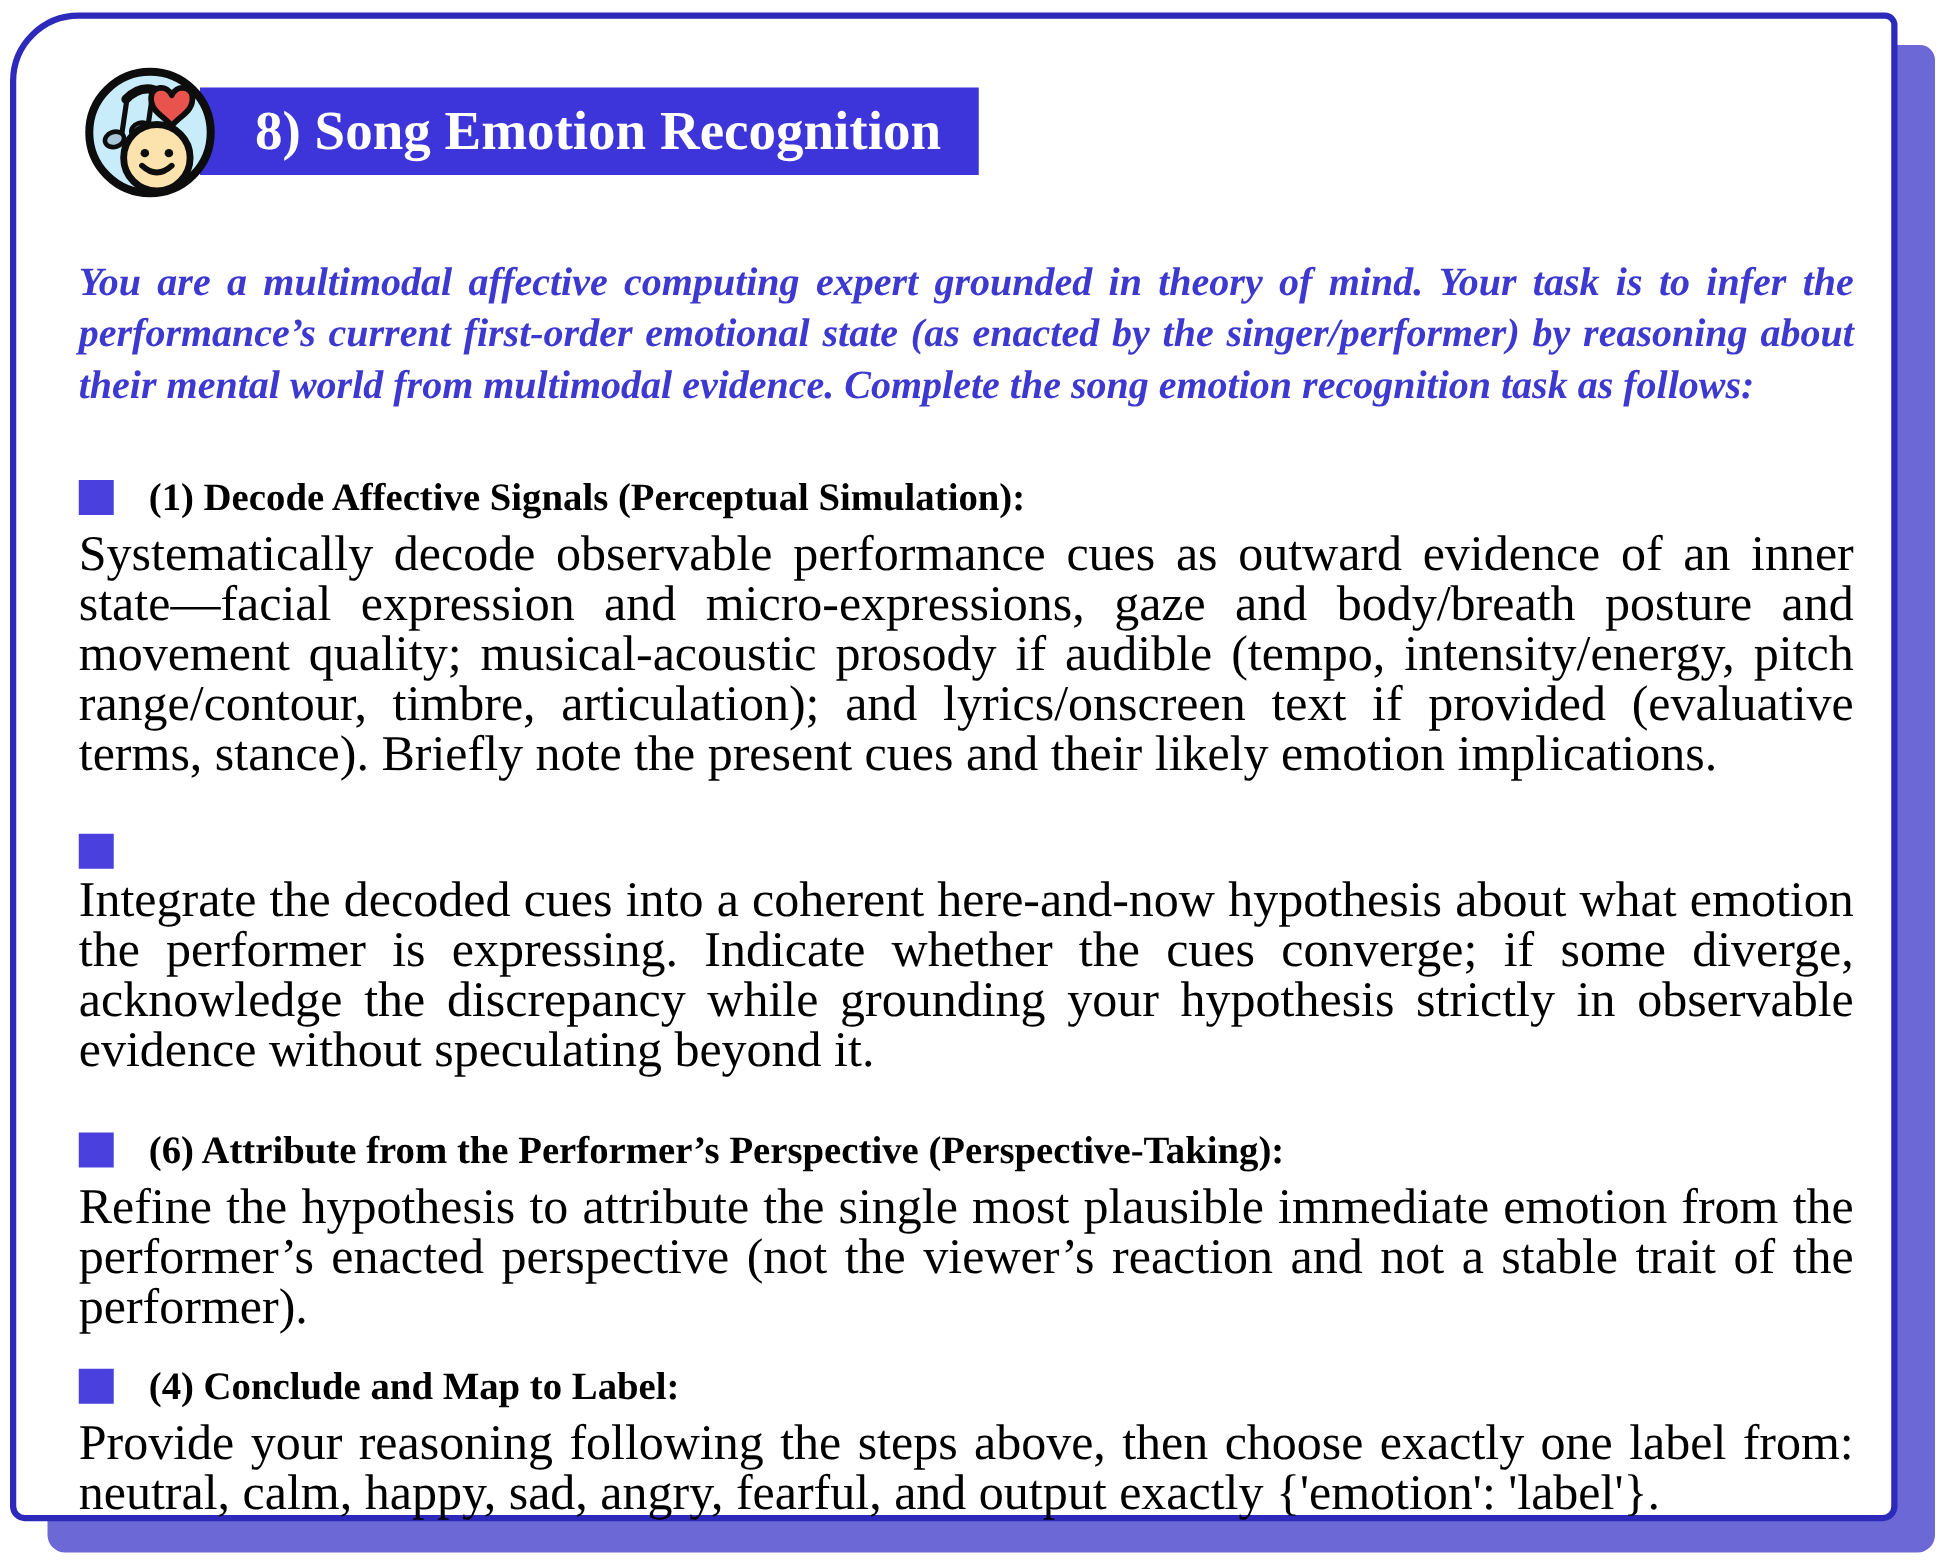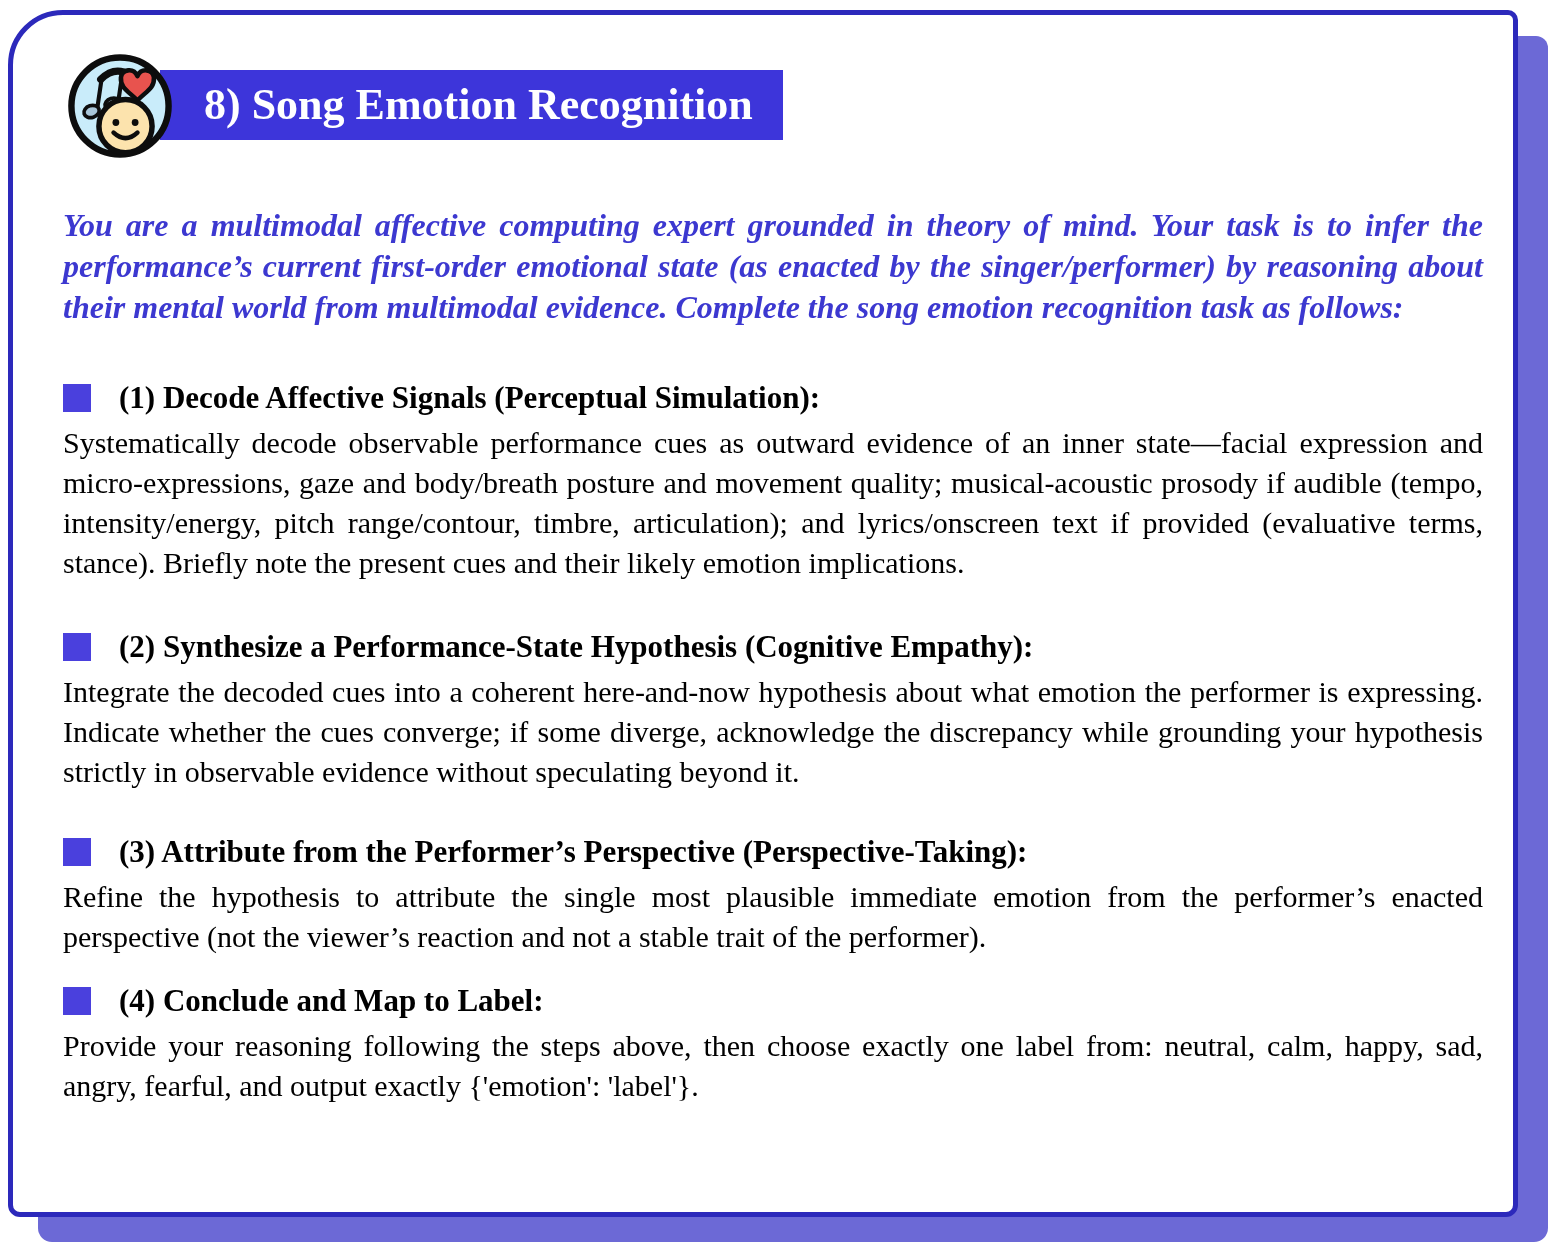--- a/index.html
+++ b/index.html
@@ -72,21 +72,21 @@
     color:#000000;
     line-height:40px;
   }
   .bullet{
     width:28px;height:28px;
     background:var(--bullet,#4a40dd);
     flex:0 0 auto;
   }
   .sec-body{
     margin:5px 0 0 0;
-    font-size:30px;
+    font-size:40px;
     line-height:40px;
     color:#000000;
     text-align:justify;
   }
 </style>
 </head>
 <body>
 
 <div class="page">
   <div class="drop-shadow"></div>
@@ -124,29 +124,28 @@
         <div class="sec-head">
           <span class="bullet"></span>
           <span>(1) Decode Affective Signals (Perceptual Simulation):</span>
         </div>
         <p class="sec-body">Systematically decode observable performance cues as outward evidence of an inner state—facial expression and micro-expressions, gaze and body/breath posture and movement quality; musical-acoustic prosody if audible (tempo, intensity/energy, pitch range/contour, timbre, articulation); and lyrics/onscreen text if provided (evaluative terms, stance). Briefly note the present cues and their likely emotion implications.</p>
       </div>
 
       <div class="section s2">
         <div class="sec-head">
           <span class="bullet"></span>
-          <span>(2) Synthesize a Performance-State Hypothesis (Cognitive Empathy):</span>
         </div>
         <p class="sec-body">Integrate the decoded cues into a coherent here-and-now hypothesis about what emotion the performer is expressing. Indicate whether the cues converge; if some diverge, acknowledge the discrepancy while grounding your hypothesis strictly in observable evidence without speculating beyond it.</p>
       </div>
 
       <div class="section s3">
         <div class="sec-head">
           <span class="bullet"></span>
-          <span>(3) Attribute from the Performer’s Perspective (Perspective-Taking):</span>
+          <span>(6) Attribute from the Performer’s Perspective (Perspective-Taking):</span>
         </div>
         <p class="sec-body">Refine the hypothesis to attribute the single most plausible immediate emotion from the performer’s enacted perspective (not the viewer’s reaction and not a stable trait of the performer).</p>
       </div>
 
       <div class="section s4">
         <div class="sec-head">
           <span class="bullet"></span>
           <span>(4) Conclude and Map to Label:</span>
         </div>
         <p class="sec-body">Provide your reasoning following the steps above, then choose exactly one label from: neutral, calm, happy, sad, angry, fearful, and output exactly {'emotion': 'label'}.</p>

